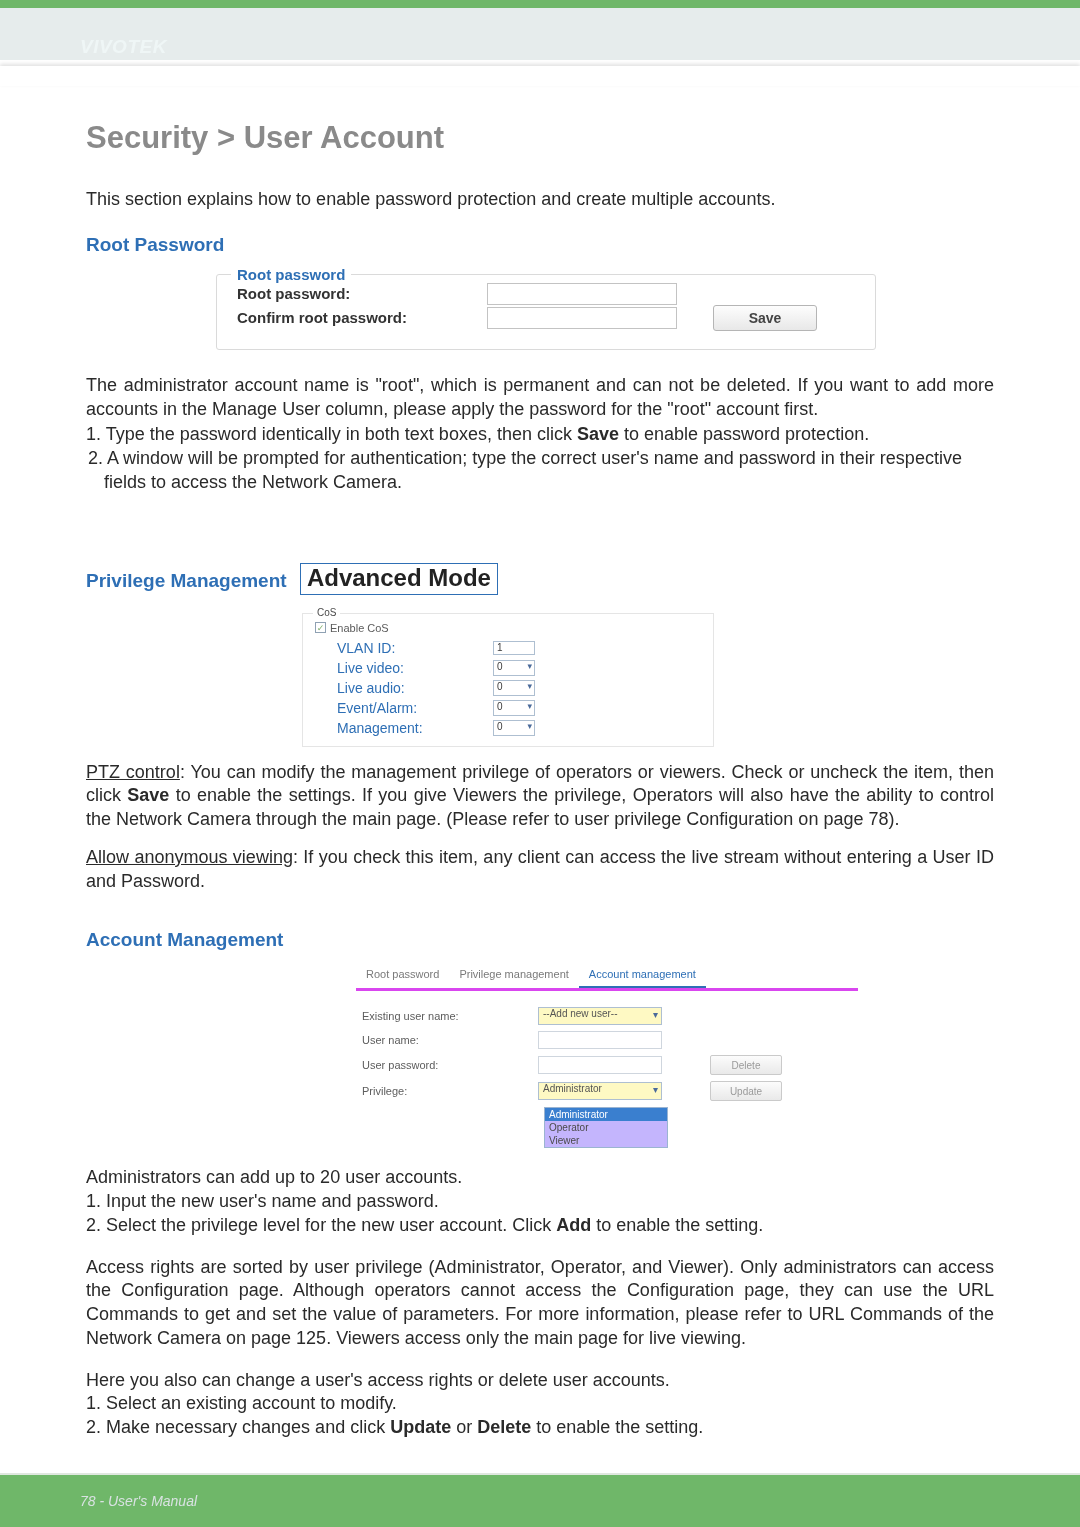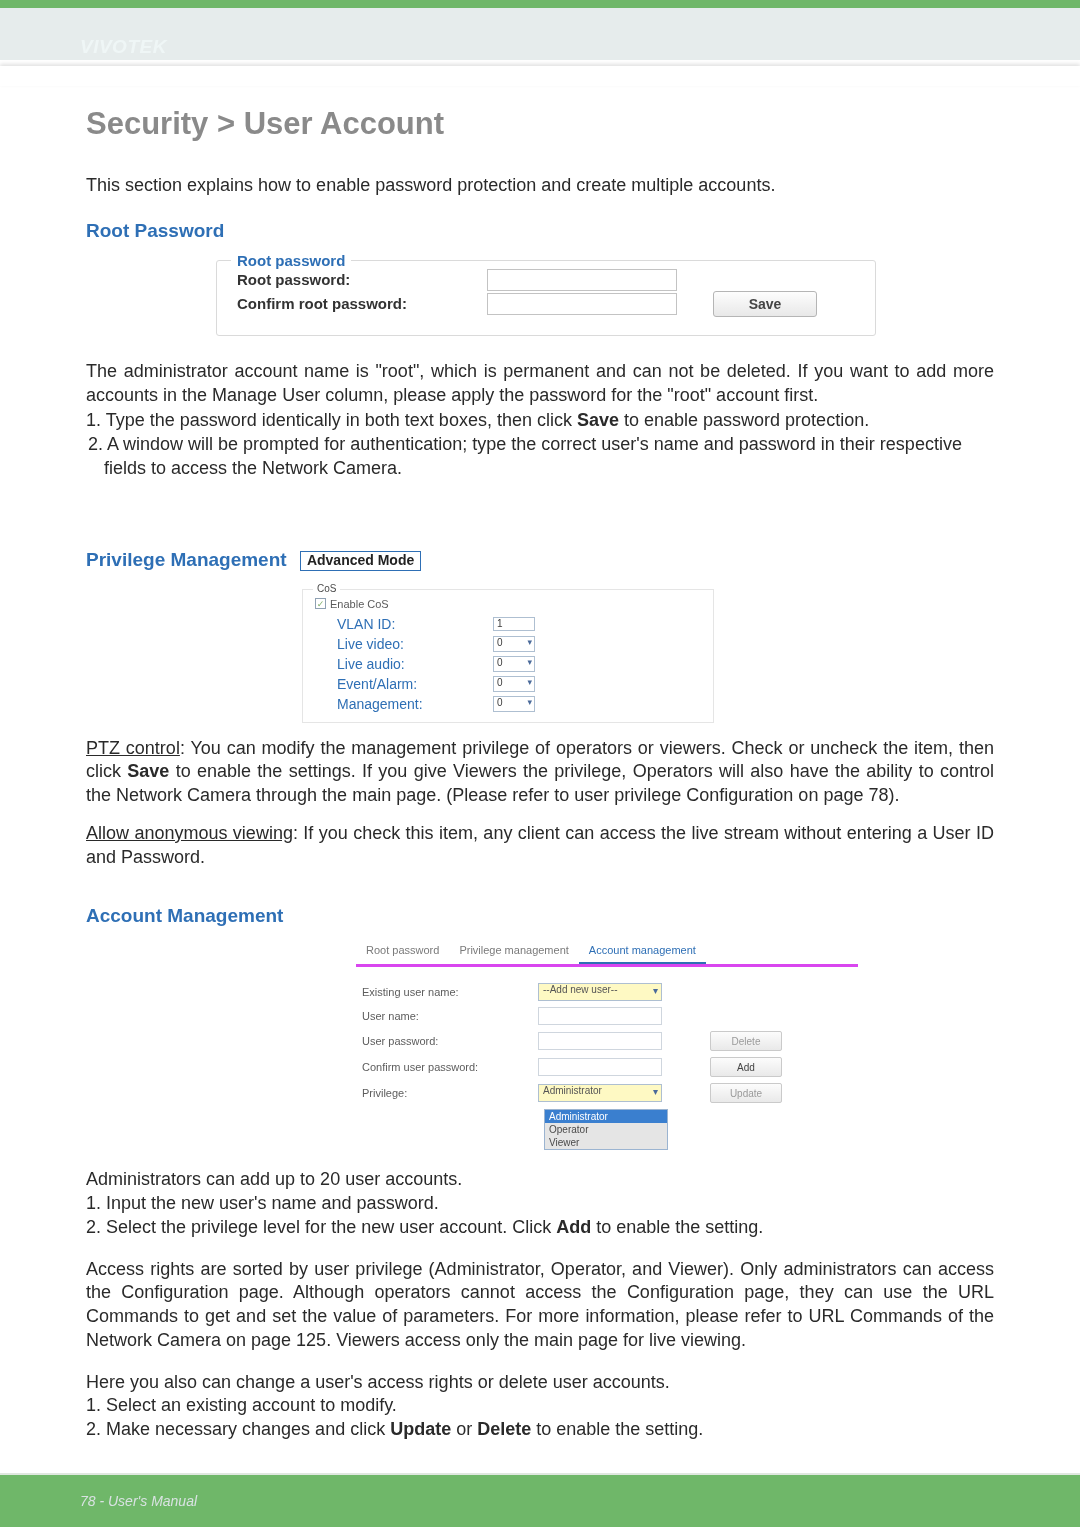--- a/index.html
+++ b/index.html
@@ -2,21 +2,21 @@
 <html><head>
 <meta charset="utf-8">
 <style>
   * { box-sizing: border-box; margin: 0; padding: 0; }
   body { background: #b7b7b7; font-family: Arial, Helvetica, sans-serif; display: flex; justify-content: center; }
   .page { width: 1080px; height: 1527px; background: #fff; position: relative; }
   .top-band { height: 60px; background: #e6ecec; border-top: 8px solid #6fb769; position: relative; }
   .top-band::after { content: ""; position: absolute; left: 0; top: 58px; width: 100%; height: 20px;
                      background: #ffffff; box-shadow: 0 -2px 4px rgba(0,0,0,.12); }
   .brand { position: absolute; left: 80px; top: 28px; font-weight: bold; font-style: italic; color: #eff6f6; font-size: 19px; letter-spacing: .5px; }
-  .body { padding: 46px 86px 0 86px; }
+  .body { padding: 60px 86px 0 86px; }
   .h1 { font-size: 31px; font-weight: bold; color: #8a8a8a; margin-bottom: 32px; }
   .p { font-size: 18px; color: #2a2a2a; line-height: 1.32; }
   .subhead { font-size: 19px; font-weight: bold; margin-top: 22px; margin-bottom: 18px; }
   .blue { color: #2e6fb5; }
   .justify { text-align: justify; }
   .list-num { padding-left: 16px; text-indent: -16px; }
 
   
   .panel-wrap { margin: 0 0 24px 130px; }
   .fieldset1 { border: 1px solid #dadada; border-radius: 3px; width: 660px; padding: 8px 20px 18px 20px; position: relative; }
@@ -35,41 +35,41 @@
                   color: #4a4a4a; font-size: 10px; }
   .cos-box .chkrow { display: flex; align-items: center; gap: 4px; margin-bottom: 6px; }
   .cos-box .chk { width: 11px; height: 11px; border: 1px solid #8fa1b3; display: inline-flex;
                   align-items: center; justify-content: center; font-size: 9px; color: #7fae6a; }
   .cos-box .ol { display: flex; align-items: center; margin: 4px 0 0 22px; }
   .cos-box .ol .olab { width: 156px; color: #2e6fb5; font-size: 14px; }
   .cos-box .tin2 { width: 42px; height: 14px; border: 1px solid #aebfd1; font-size: 10px; padding-left: 3px; color:#3b3b3b;}
   .cos-box .sel2 { width: 42px; height: 16px; border: 1px solid #aebfd1; font-size: 10px; padding-left: 3px; color:#3b3b3b; position: relative; }
   .cos-box .sel2::after { content: "▾"; position: absolute; right: 2px; top: 0; font-size: 9px; color: #4a6a9a; }
 
-  .inline-badge { border: 1px solid #2e6fb5; padding: 0 6px 2px 6px; font-size: 14px; color: #222;
+  .inline-badge { border: 1px solid #2e6fb5; padding: 0 6px 2px 6px; font-size: 24px; color: #222;
                   display: inline-block; vertical-align: 1px; margin-left: 8px; }
 
   
   .acct-shot { width: 502px; margin: -4px 0 12px 270px; border: 0; font-size: 11px; color: #555; }
   .tabs { display: flex; gap: 0; }
   .tab { padding: 3px 10px 6px 10px; color: #7a7a7a; font-size: 11px; position: relative; }
   .tab.active { color: #2e6fb5; border-bottom: 2px solid #2e6fb5; }
   .acct-body { border-top: 3px solid #d946ef; padding: 10px 4px 6px 6px; }
   .ar { display: flex; align-items: center; margin: 6px 0; }
   .ar .al { width: 176px; font-size: 11px; color: #5d5d5d; }
   .ar .sel3 { width: 124px; height: 18px; border: 1px solid #aebfd1; font-size: 10px; color: #555;
               padding-left: 4px; position: relative; background: #fef9c3; }
   .ar .sel3::after { content: "▾"; position: absolute; right: 3px; top: 1px; font-size: 10px; color: #4a6a9a; }
   .ar .tin3 { width: 124px; height: 18px; border: 1px solid #cfd6de; background: #fff; }
   .ar .btn3 { width: 72px; height: 20px; margin-left: 48px; border: 1px solid #cacaca; border-radius: 2px;
               background: linear-gradient(#fcfcfc,#e9e9e9); font-size: 10px; color: #9a9a9a;
               display: inline-flex; align-items: center; justify-content: center; }
   .ar .btn3.dark { color: #444; }
   .privlist { margin: 2px 0 0 182px; width: 124px; border: 1px solid #9bb4d1; font-size: 10px; }
-  .privlist div { padding: 1px 4px; background: #e5e5e5; color: #4a4a4a; }
+  .privlist div { padding: 1px 4px; background: #c4b5fd; color: #4a4a4a; }
   .privlist div.sel { background: #3a7fcf; color: #fff; }
 
   .footer { position: absolute; left: 80px; bottom: 18px; font-style: italic; font-size: 14px; color: #d9e2e2; }
   .bottom-band { position: absolute; left: 0; bottom: 0; width: 100%; height: 54px;
                  background: linear-gradient(#6fb769,#6fb769); border-top: 2px solid #dfe7df; }
 </style>
 </head>
 <body>
 
 <div class="page">
@@ -167,25 +167,20 @@
         <div class="ar">
           <div class="al">User name:</div>
           <div class="tin3"></div>
         </div>
         <div class="ar">
           <div class="al">User password:</div>
           <div class="tin3"></div>
           <div class="btn3">Delete</div>
         </div>
         <div class="ar">
-          <div class="al">Confirm user password:</div>
-          <div class="tin3"></div>
-          <div class="btn3 dark">Add</div>
-        </div>
-        <div class="ar">
           <div class="al">Privilege:</div>
           <div class="sel3">Administrator</div>
           <div class="btn3">Update</div>
         </div>
         <div class="privlist">
           <div class="sel">Administrator</div>
           <div>Operator</div>
           <div>Viewer</div>
         </div>
       </div>

